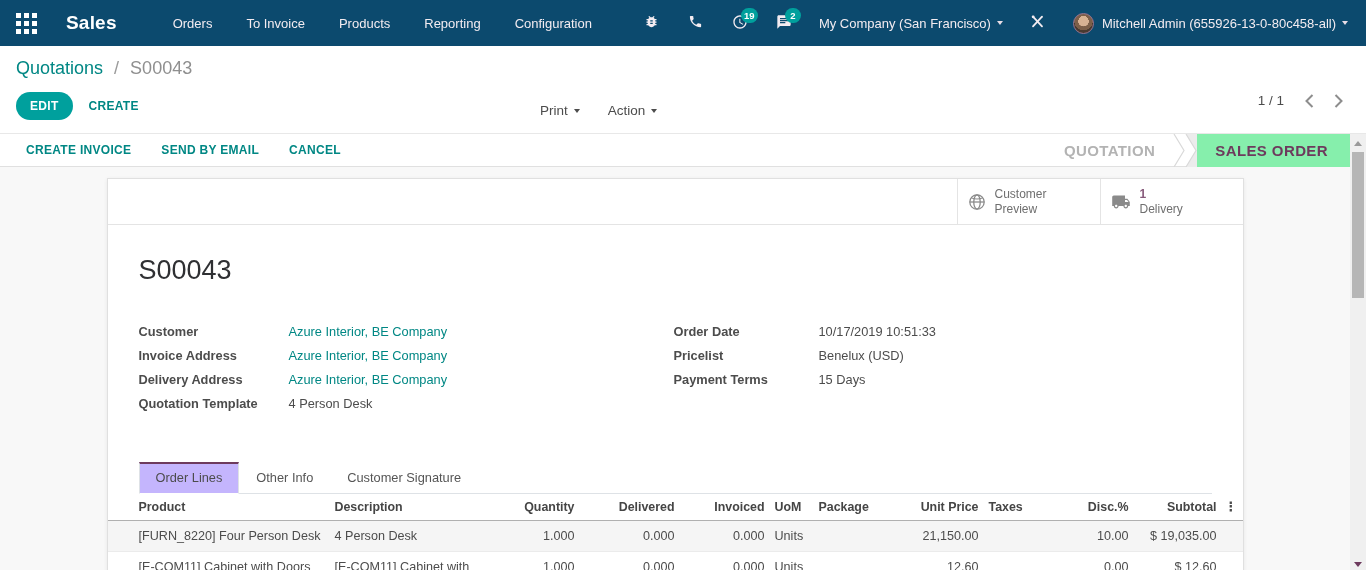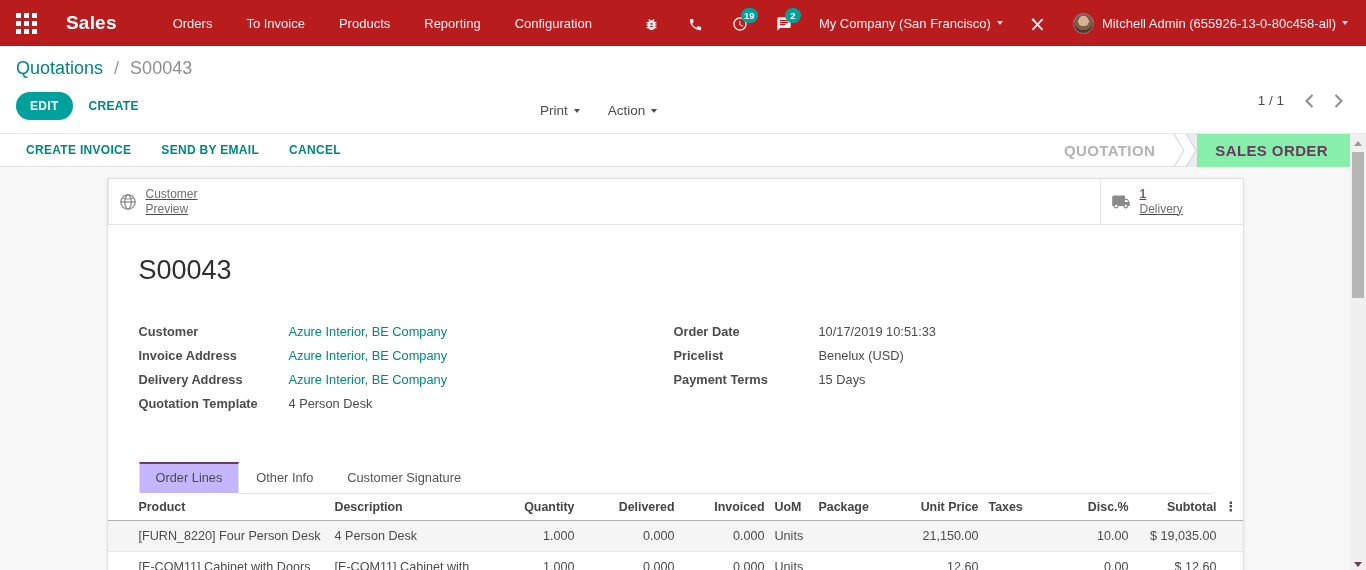--- a/index.html
+++ b/index.html
@@ -1,28 +1,28 @@
 <!DOCTYPE html>
 <html><head>
 <meta charset="utf-8">
 <style>
   * { margin:0; padding:0; box-sizing:border-box; }
   html,body { width:1366px; height:570px; overflow:hidden; background:#fff;
     font-family:"Liberation Sans","DejaVu Sans",sans-serif; color:#4c4c4c; font-size:13px; }
   .page { position:relative; width:1366px; height:570px; }
 
   
-  .navbar { height:46px; background:#b91c1c; display:flex; align-items:center; padding:0 18px 0 14px; color:#fff; }
+  .navbar { height:46px; background:#0c4a6e; display:flex; align-items:center; padding:0 18px 0 14px; color:#fff; }
   .apps-btn { width:24px; height:24px; display:flex; align-items:center; justify-content:center; cursor:pointer; }
   .brand { font-size:19px; font-weight:bold; color:#fff; margin-left:28px; letter-spacing:.2px; cursor:pointer; }
   .nav-menu { display:flex; margin-left:56px; gap:34px; }
   .nav-item { color:#f3ecf1; font-size:13px; cursor:pointer; white-space:nowrap; }
   .nav-spacer { flex:1; }
   .systray { display:flex; align-items:center; gap:26px; }
-  .icon-btn { position:relative; width:18px; height:18px; display:flex; align-items:flex-end; justify-content:center; cursor:pointer; }
+  .icon-btn { position:relative; width:18px; height:18px; display:flex; align-items:flex-start; justify-content:center; cursor:pointer; }
   .badge { position:absolute; top:-6px; left:10px; min-width:16px; height:15px; padding:0 3px; background:#00A09D;
     border-radius:8px; color:#fff; font-size:9.5px; font-weight:bold; display:flex; align-items:center; justify-content:center; }
   .sys-text { font-size:13px; color:#f3ecf1; white-space:nowrap; cursor:pointer; display:flex; align-items:center; }
   .caret { display:inline-block; width:0; height:0; border-left:3.5px solid transparent; border-right:3.5px solid transparent;
     border-top:4px solid #e9dde6; margin-left:6px; }
   .avatar { width:21px; height:21px; border-radius:50%; margin-right:8px; flex:0 0 auto;
     background:radial-gradient(circle at 50% 38%, #d8b293 0 34%, #7d5f49 35% 60%, #4a3a30 61%); border:1px solid #9c7490; }
 
   
   .control-panel { position:relative; height:87px; background:#fff; padding:12px 0 0 16px; }
@@ -48,21 +48,21 @@
   .sb-btn { color:#008784; font-size:12px; font-weight:bold; letter-spacing:.3px; cursor:pointer; background:none; border:none; font-family:inherit; }
   .steps { position:absolute; right:16px; top:0; height:33px; display:flex; align-items:stretch; }
   .step { display:flex; align-items:center; padding:0 18px; font-size:15px; font-weight:bold; letter-spacing:.4px;
     color:#b3b3b3; cursor:pointer; white-space:nowrap; }
   .step.active { background:#86efac; color:#6d3a5d; padding-right:22px; }
   .step-sep { display:flex; align-items:stretch; }
 
   
   .content { position:absolute; top:167px; left:0; right:16px; bottom:0; background:#f8f8f8; overflow:hidden; }
   .sheet { width:1137px; margin:11px auto 0; background:#fff; border:1px solid #e0e0e0; box-shadow:0 1px 4px rgba(0,0,0,.07); min-height:420px; }
-  .statbtn-row { display:flex; justify-content:space-between; border-bottom:1px solid #e4e4e4; height:46px;text-decoration:underline; }
+  .statbtn-row { display:flex; justify-content:flex-end; border-bottom:1px solid #e4e4e4; height:46px; }
   .statbtn { width:143px; border-left:1px solid #e4e4e4; display:flex; align-items:center; gap:9px; padding:0 10px; cursor:pointer; }
   .statbtn .sb-label { font-size:12px; color:#6f6f6f; line-height:1.2; }
   .statbtn .sb-value { font-size:12px; color:#875A7B; font-weight:bold; line-height:1.2; }
   .sheet-body { padding:0 31px; position:relative; }
   .sheet-title { margin-top:30px; font-size:27px; font-weight:400; color:#2f3033; }
 
   .fields { display:flex; margin-top:38px; }
   .fcol-left { flex:0 0 535px; }
   .fcol-right { flex:1; }
   .frow { display:flex; min-height:24px; align-items:baseline; }

